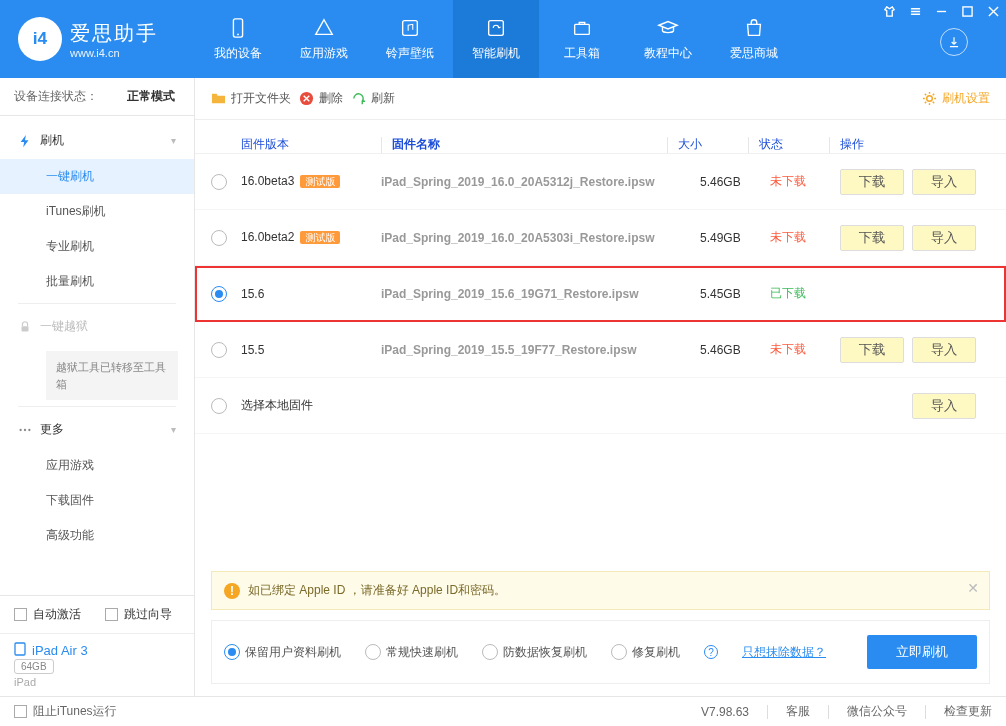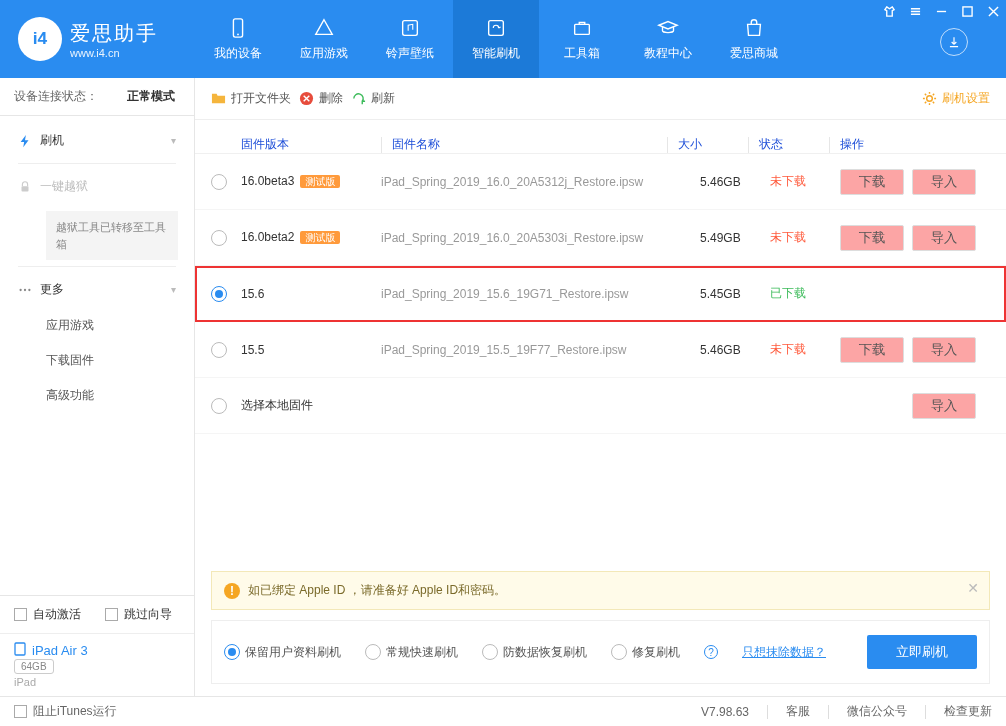--- a/index.html
+++ b/index.html
@@ -55,37 +55,37 @@
 .main { flex: 1; display: flex; flex-direction: column; }
 .toolbar { height: 42px; display: flex; align-items: center; padding: 0 16px; border-bottom: 1px solid #eee; gap: 8px; }
 .tb-item { display: flex; align-items: center; gap: 5px; cursor: pointer; color: #555; }
 .tb-icon { width: 15px; height: 15px; display: flex; align-items: center; justify-content: center; }
 .tb-right { margin-left: auto; }
 .tb-right .tb-item { color: #2a8cf0; }
 
 .thead { display: flex; padding: 0 16px; height: 34px; align-items: flex-end; color: #1d4ed8; border-bottom: 1px solid #f0f0f0; }
 .col-radio { width: 30px; }
 .col-ver { width: 140px; }
-.col-name { flex: 1; }
+.col-name { flex: 1; font-weight: bold; }
 .col-size { width: 70px; text-align: left; }
 .col-status { width: 70px; }
 .col-ops { width: 150px; }
 .th-sep { width: 1px; height: 16px; background: #e6e6e6; margin-right: 10px; }
 
 .rows { }
 .row { display: flex; align-items: center; padding: 0 16px; height: 56px; border-bottom: 1px solid #f5f5f5; }
 .row.highlighted { outline: 2px solid #e33; outline-offset: -2px; }
 .radio { width: 16px; height: 16px; border: 1.5px solid #bbb; border-radius: 50%; display: flex; align-items: center; justify-content: center; }
 .radio.checked { border-color: #2a8cf0; }
 .radio.checked::after { content: ""; width: 8px; height: 8px; border-radius: 50%; background: #2a8cf0; }
 .beta-tag { background: #ff9a3b; color: #fff; font-size: 10px; padding: 1px 5px; border-radius: 2px; margin-left: 6px; }
 .fname { color: #999; }
 .status-un { color: #ff5a3c; }
 .status-dn { color: #3cbb5a; }
-.op-btn { width: 64px; height: 26px; border: 1px solid #ddd; background: #fca5a5; border-radius: 2px; cursor: pointer; color: #555; margin-right: 8px; }
+.op-btn { width: 64px; height: 26px; border: 1px solid #ddd; background: #fef9c3; border-radius: 2px; cursor: pointer; color: #555; margin-right: 8px; }
 
 
 .notice { margin: 10px 16px 0; background: #fffbe9; border: 1px solid #f3e8b8; padding: 10px 12px; display: flex; align-items: center; gap: 8px; color: #7a6a2a; position: relative; }
 .notice-close { position: absolute; right: 10px; top: 8px; color: #bbb; cursor: pointer; font-size: 14px; }
 .warn-icon { width: 16px; height: 16px; border-radius: 50%; background: #f5a623; color: #fff; display: flex; align-items: center; justify-content: center; font-weight: bold; font-size: 12px; }
 
 .flash-bar { margin: 10px 16px 12px; border: 1px solid #eee; padding: 14px 12px; display: flex; align-items: center; gap: 24px; }
 .r-opt { display: flex; align-items: center; gap: 5px; cursor: pointer; color: #555; }
 .help-icon { width: 14px; height: 14px; border: 1px solid #2a8cf0; border-radius: 50%; color: #2a8cf0; font-size: 10px; display: flex; align-items: center; justify-content: center; }
 .link-erase { color: #2a8cf0; text-decoration: underline; cursor: pointer; }
@@ -219,20 +219,26 @@
 
     <div class="side-section">
       <div class="side-head">
         <span class="side-head-icon">
             <svg viewBox="0 0 16 16" width="14" height="14">
               <path d="M9 1L3 9h4l-1 6 6-8H8z" fill="#2a8cf0"></path>
             </svg>
           </span>
         <span>刷机</span>
         <span class="caret">▾</span>
+      </div>
+      <div class="side-items">
+        <div class="side-item active">一键刷机</div>
+        <div class="side-item">iTunes刷机</div>
+        <div class="side-item">专业刷机</div>
+        <div class="side-item">批量刷机</div>
       </div>
       <div class="side-sep"></div>
       <div class="side-head" style="color:#bbb">
         <span class="side-head-icon">
             <svg viewBox="0 0 16 16" width="14" height="14">
               <rect x="4" y="7" width="8" height="6" rx="1" fill="#ccc"></rect>
               <path d="M5 7V5a3 3 0 016 0v2" fill="none" stroke="#ccc" stroke-width="1.3"></path>
             </svg>
           </span>
         <span>一键越狱</span>

